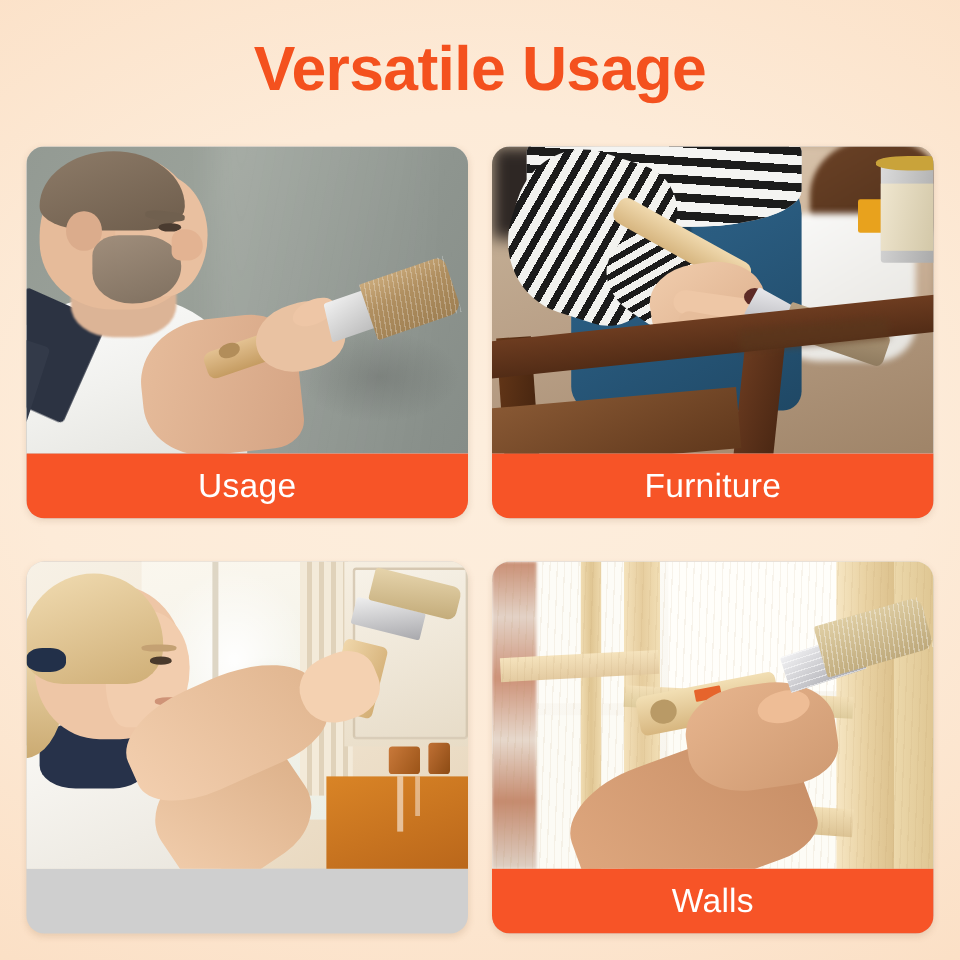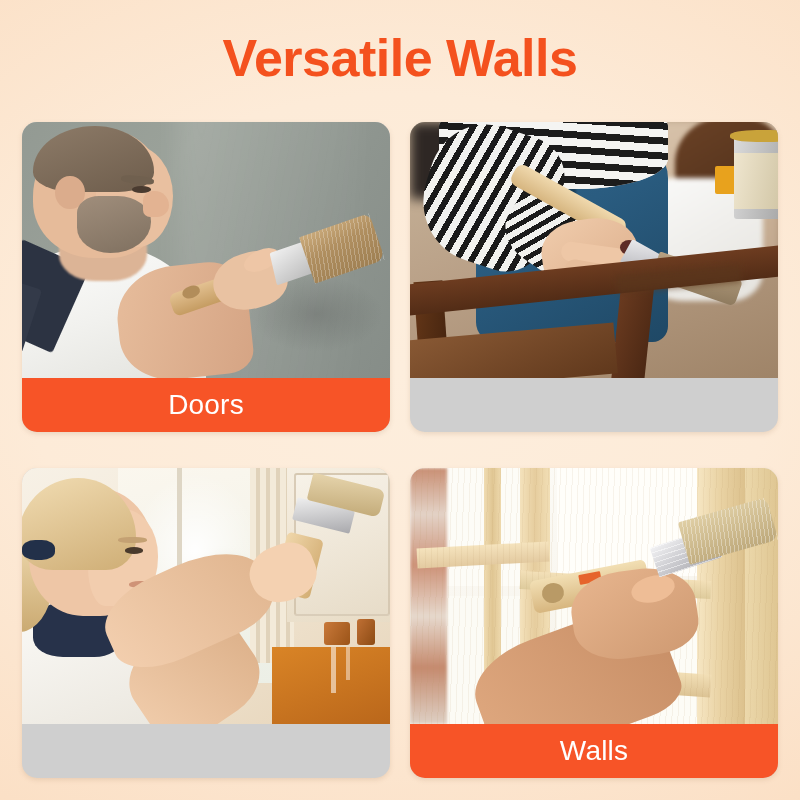--- a/index.html
+++ b/index.html
@@ -182,21 +182,21 @@
   .c4-bristle-l { left:74%; top:16%; width:25%; height:17%; transform:rotate(-16deg);
       background:repeating-linear-gradient(98deg,rgba(255,255,255,.35) 0 1px,rgba(0,0,0,0) 1px 4px); }
 </style>
 </head>
 <body>
 
 <div id="bg"></div>
 
 <div id="page">
 
-  <div class="title">Versatile Walls</div>
+  <div class="title">Versatile Usage</div>
 
   <div class="grid">
 
     <div class="card">
       <div class="photo">
         <div class="sc">
           <div class="el c1-wall"></div>
           <div class="el c1-wall-sheen"></div>
           <div class="el c1-shadow"></div>
           <div class="el c1-shoulder"></div>
@@ -216,21 +216,21 @@
           <div class="el c1-bhole"></div>
           <div class="el c1-bneck"></div>
           <div class="el c1-hand"></div>
           <div class="el c1-thumb"></div>
           <div class="el c1-bferrule"></div>
           <div class="el c1-bristle"></div>
           <div class="el c1-bristle-lines"></div>
         </div>
       </div>
       <div class="label-bar">
-        <span>Doors</span>
+        <span>Usage</span>
       </div>
     </div>
 
     <div class="card">
       <div class="photo">
         <div class="sc">
           <div class="el c2-bg"></div>
           <div class="el c2-dark"></div>
           <div class="el c2-wall"></div>
           <div class="el c2-hair"></div>
@@ -252,20 +252,23 @@
           <div class="el c2-table-leg2"></div>
           <div class="el c2-table-leg"></div>
           <div class="el c2-table-top"></div>
           <div class="el c2-wet"></div>
           <div class="el c2-table-front"></div>
           <div class="el c2-can-yellow"></div>
           <div class="el c2-can"></div>
           <div class="el c2-can-label"></div>
           <div class="el c2-can-lid"></div>
         </div>
+      </div>
+      <div class="label-bar">
+        <span>Furniture</span>
       </div>
     </div>
 
     <div class="card">
       <div class="photo">
         <div class="sc">
           <div class="el c3-bg"></div>
           <div class="el c3-window"></div>
           <div class="el c3-green"></div>
           <div class="el c3-win-glow"></div>

